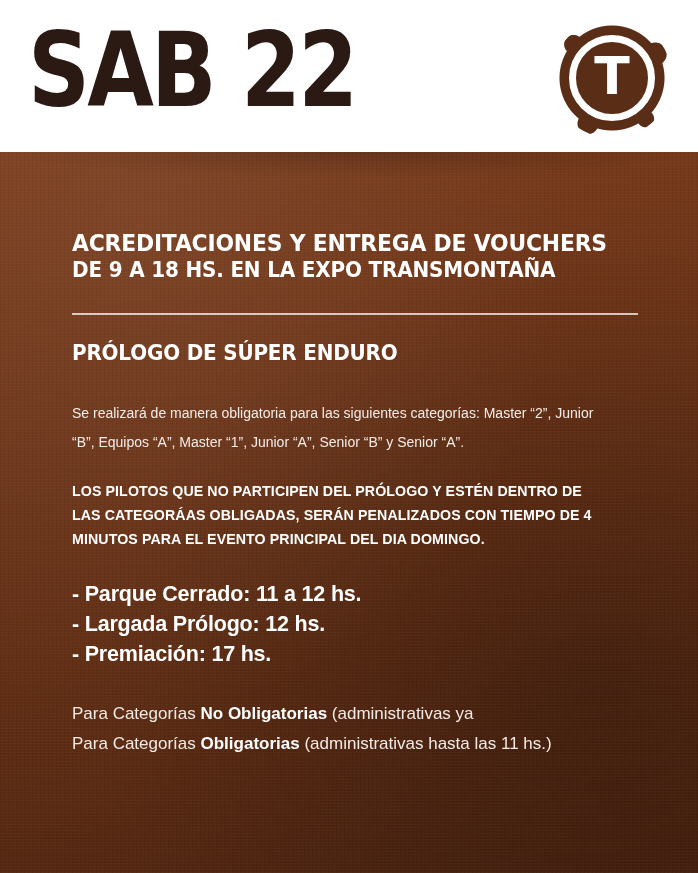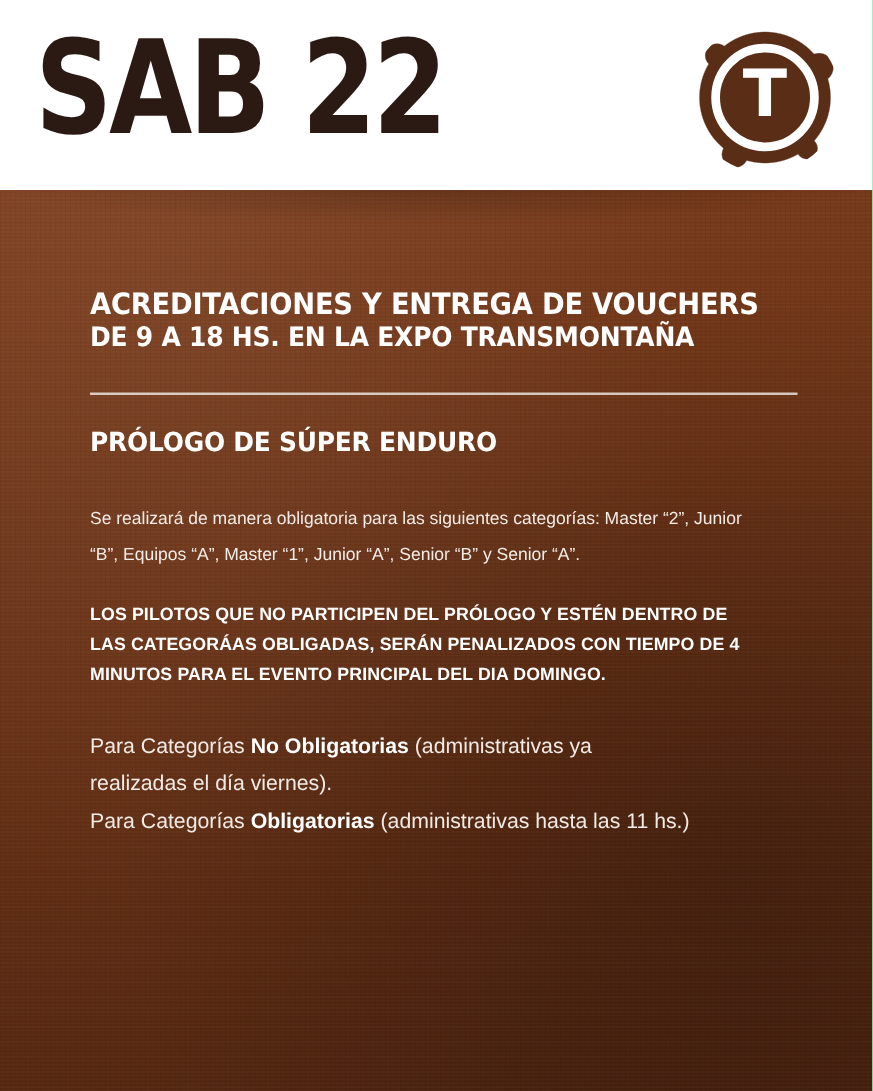--- a/index.html
+++ b/index.html
@@ -10,21 +10,21 @@
   body {
     width: 698px;
     height: 873px;
     font-family: "Liberation Sans", sans-serif;
     overflow: hidden;
   }
   .poster {
     position: relative;
     width: 698px;
     height: 873px;
-    background: #22c55e;
+    background: #404040;
     overflow: hidden;
   }
 
   
   .header {
     position: relative;
     height: 152px;
     background: #ffffff;
     overflow: hidden;
   }
@@ -218,22 +218,26 @@
       </div>
 
       <div class="divider"></div>
 
       <div class="subheading">PRÓLOGO DE SÚPER ENDURO</div>
 
       <div class="para">Se realizará de manera obligatoria para las siguientes categorías:  Master “2”, Junior “B”, Equipos “A”, Master “1”, Junior “A”, Senior “B” y Senior “A”.</div>
 
       <div class="para-caps">LOS PILOTOS QUE NO PARTICIPEN DEL PRÓLOGO Y ESTÉN DENTRO DE LAS CATEGORÁAS OBLIGADAS, SERÁN PENALIZADOS CON TIEMPO DE 4 MINUTOS PARA EL EVENTO PRINCIPAL DEL DIA DOMINGO.</div>
 
+      <div class="bullets">
+        <div class="bullet">- Parque Cerrado: 11 a 12 hs.</div>
+        <div class="bullet">- Largada Prólogo: 12 hs.</div>
+        <div class="bullet">- Premiación: 17 hs.</div>
+      </div>
 
       <div class="footer-note">
         <span class="line"><span>Para Categorías </span><b>No Obligatorias</b><span> (administrativas ya</span></span>
-        <span class="line">realizadas el día viernes).</span>
         <span class="line"><span>Para Categorías </span><b>Obligatorias</b><span> (administrativas hasta las 11 hs.)</span></span>
       </div>
 
     </div>
   </div>
 </div>
 
 </body></html>

